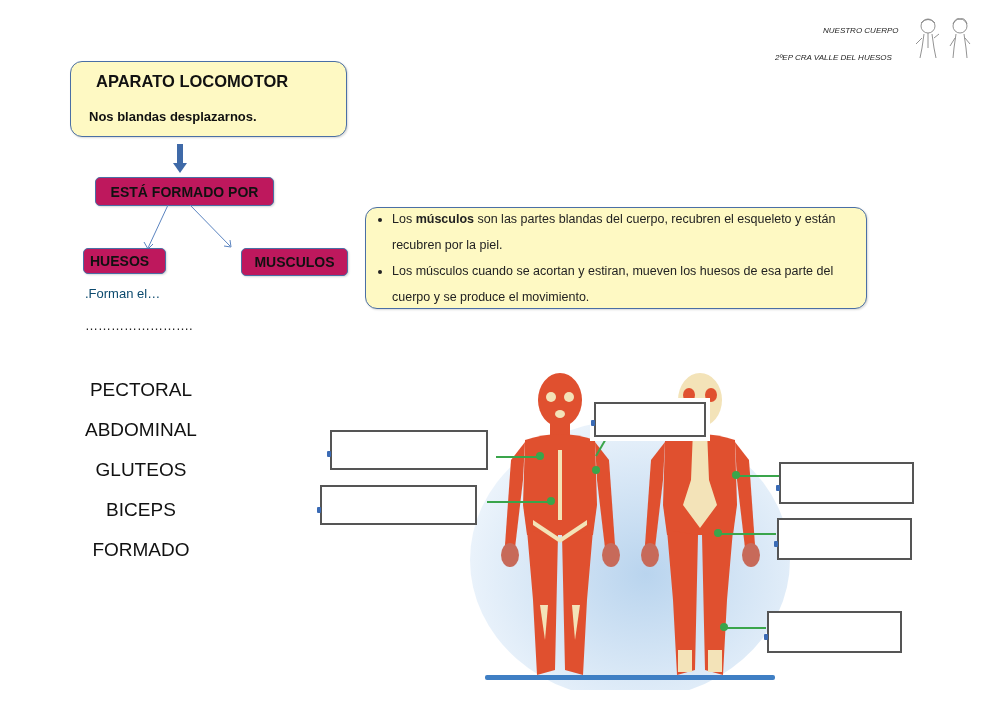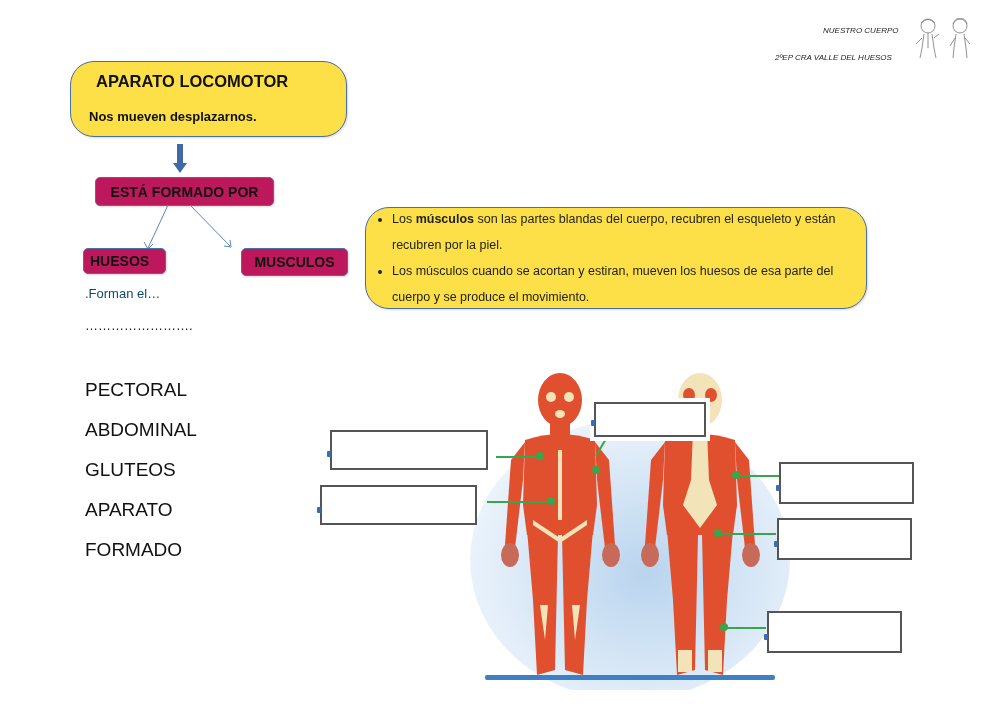--- a/index.html
+++ b/index.html
@@ -1,19 +1,19 @@
 <!DOCTYPE html>
 <html><head>
 <meta charset="utf-8">
 <style>
   html, body { margin:0; padding:0; }
   body { width:1000px; height:707px; background:#ffffff; position:relative; overflow:hidden; font-family:"Liberation Sans", sans-serif; color:#111; }
   .abs { position:absolute; }
   .hdr { font-style:italic; font-size:8px; color:#222; font-family:"Liberation Sans", sans-serif; }
-  .box { position:absolute; border:1.5px solid #4a6fa5; border-radius:24px; background:#fde047; box-shadow:1px 1px 2px rgba(0,0,0,0.15); }
+  .box { position:absolute; border:1.5px solid #4a6fa5; border-radius:12px; background:#fef9c3; box-shadow:1px 1px 2px rgba(0,0,0,0.15); }
   .sbox { position:absolute; border:1.5px solid #4a6fa5; border-radius:5px; background:#be185d; box-shadow:1px 1px 2px rgba(0,0,0,0.15); font-weight:bold; font-size:14px; display:flex; align-items:center; justify-content:center; }
   .title { font-weight:bold; font-size:16.5px; }
   .sub { font-weight:bold; font-size:13px; }
   .info { font-size:12.5px; line-height:26px; color:#222; }
   .info ul { margin:0; padding-left:26px; }
   .info li { margin:0; }
   .words div { font-size:19px; height:40px; line-height:40px; color:#111; }
   .answer { position:absolute; border:2px solid #555; background:#fff; box-sizing:border-box; }
   .answer input { width:100%; height:100%; border:none; outline:none; background:transparent; font-size:14px; font-family:"Liberation Sans", sans-serif; box-sizing:border-box; padding:0 6px; }
   .dot { position:absolute; width:4px; height:6px; background:#3b6bb5; border-radius:1px; }
@@ -31,21 +31,21 @@
       <path d="M9 9 Q16 2 23 9"></path>
       <path d="M12 20 L10 34 M20 20 L22 34 M16 19 L16 34 M10 34 L8 44 M22 34 L24 44 M10 24 L4 30 M22 24 L27 20"></path>
     <circle cx="48" cy="12" r="7"></circle>
       <path d="M41 10 Q44 3 48 5 Q53 3 55 10"></path>
       <path d="M44 20 L42 34 M52 20 L54 34 M42 34 L41 44 M54 34 L55 44 M43 24 L38 32 M53 24 L58 30"></path>
   </svg>
 </div>
 
 <div class="box" style="left:70px; top:61px; width:275px; height:74px;">
   <div class="abs title" style="left:25px; top:10px;">APARATO LOCOMOTOR</div>
-  <div class="abs sub" style="left:18px; top:47px;">Nos mueven desplazarnos.</div>
+  <div class="abs sub" style="left:18px; top:47px;">Nos blandas desplazarnos.</div>
 </div>
 
 <div class="abs" style="left:172px; top:144px; width:16px; height:30px;">
   <svg width="16" height="30" viewBox="0 0 16 30">
       <rect x="5" y="0" width="6" height="20" fill="#3f6aa8"></rect>
       <polygon points="1,19 15,19 8,29" fill="#3f6aa8"></polygon>
     </svg>
 </div>
 
 <div class="sbox" style="left:95px; top:177px; width:177px; height:27px;">
@@ -69,25 +69,25 @@
 <div class="abs" style="left:85px; top:286px; font-size:13px; color:#0c4a6e;">.Forman el…</div>
 <div class="abs" style="left:85px; top:318px; font-size:13px; color:#222;">…………………….</div>
 
 <div class="box info" style="left:365px; top:207px; width:502px; height:102px; padding-top:0px; box-sizing:border-box;">
   <ul style="margin-top:-2px;">
     <li><span>Los </span><b>músculos</b><span> son las partes blandas del cuerpo, recubren el esqueleto y están recubren por la piel.</span></li>
     <li><span>Los músculos cuando se acortan y estiran, mueven los  huesos de esa parte del cuerpo y se produce el movimiento.</span></li>
   </ul>
 </div>
 
-<div class="abs words" style="left:85px; top:370px;">
+<div class="abs words" style="left:85px; top:370px;text-align:center;">
   <div>PECTORAL</div>
   <div>ABDOMINAL</div>
   <div>GLUTEOS</div>
-  <div>APARATO</div>
+  <div>BICEPS</div>
   <div>FORMADO</div>
 </div>
 
 <svg class="abs" style="left:455px; top:370px;" width="340" height="320" viewBox="0 0 340 320">
   <defs>
     <radialGradient id="bg" cx="0.55" cy="0.55" r="0.6">
       <stop offset="0" stop-color="#b9d4ee"></stop>
       <stop offset="1" stop-color="#eef5fc"></stop>
     </radialGradient>
   </defs>

